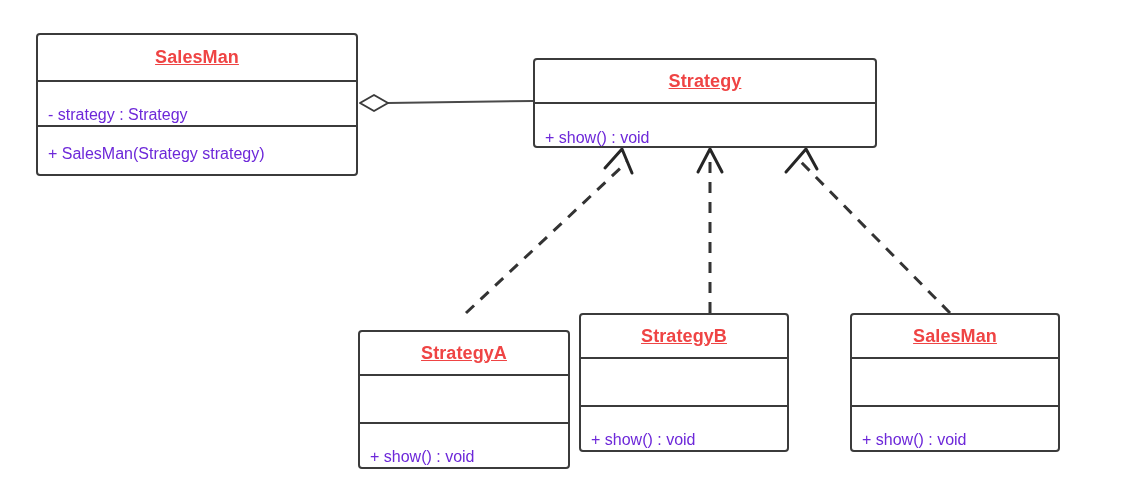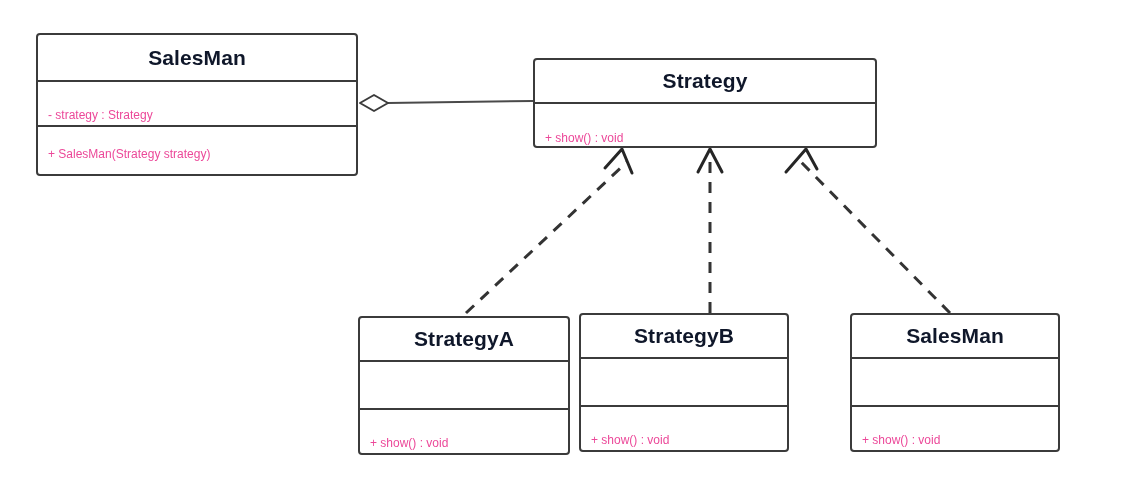--- a/index.html
+++ b/index.html
@@ -30,42 +30,43 @@
     background: #ffffff;
     border: 2px solid #3b3b3b;
     border-radius: 4px;
     z-index: 2;
   }
   .uml-title {
     box-sizing: border-box;
     width: 100%;
     text-align: center;
     font-weight: bold;
-    color: #0f172a;
-    font-size: 21px;
+    color: #ef4444;
+    font-size: 18px;
     letter-spacing: 0.1px;
     display: flex;
     align-items: center;
     justify-content: center;
+    text-decoration: underline;
   }
   .uml-compartment {
     box-sizing: border-box;
     width: 100%;
     border-top: 2px solid #3b3b3b;
     padding: 0 10px;
     display: flex;
     flex-direction: column;
     justify-content: center;
   }
   .uml-compartment.empty {
     padding: 0;
   }
   .uml-member {
-    color: #ec4899;
-    font-size: 12px;
+    color: #6d28d9;
+    font-size: 16px;
     line-height: 20px;
     white-space: nowrap;
     margin-top: 22px;
   }
 </style>
 </head>
 <body>
 
 <div id="canvas">
 
@@ -102,21 +103,21 @@
     </div>
   </div>
 
   <div class="uml-class" style="left:533px; top:58px; width:344px; height:90px;">
     <div class="uml-title" style="height:42px;">Strategy</div>
     <div class="uml-compartment" style="height:48px;">
       <div class="uml-member">+ show() : void</div>
     </div>
   </div>
 
-  <div class="uml-class" style="left:358px; top:316px; width:212px; height:139px;">
+  <div class="uml-class" style="left:358px; top:330px; width:212px; height:139px;">
     <div class="uml-title" style="height:42px;">StrategyA</div>
     <div class="uml-compartment empty" style="height:48px;"></div>
     <div class="uml-compartment" style="height:45px;">
       <div class="uml-member">+ show() : void</div>
     </div>
   </div>
 
   <div class="uml-class" style="left:579px; top:313px; width:210px; height:139px;">
     <div class="uml-title" style="height:42px;">StrategyB</div>
     <div class="uml-compartment empty" style="height:48px;"></div>

